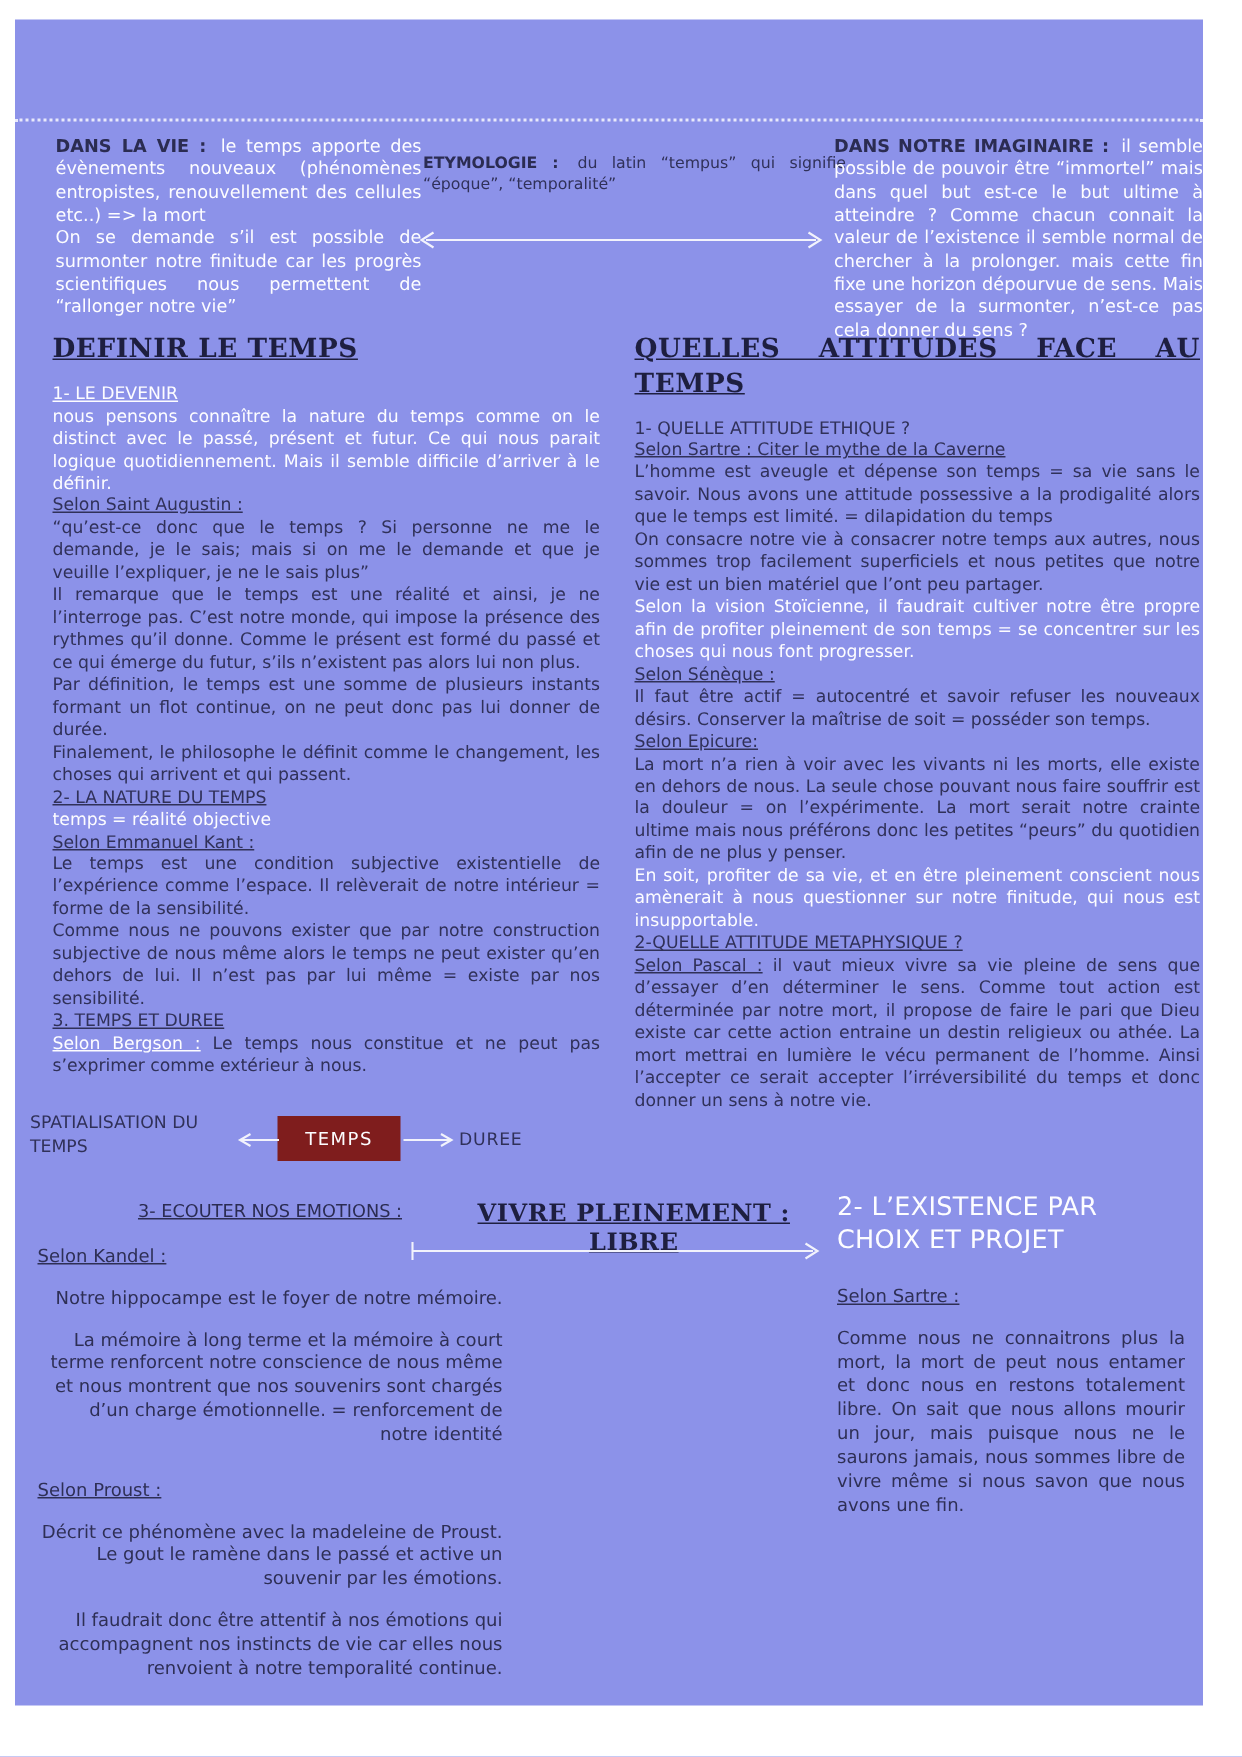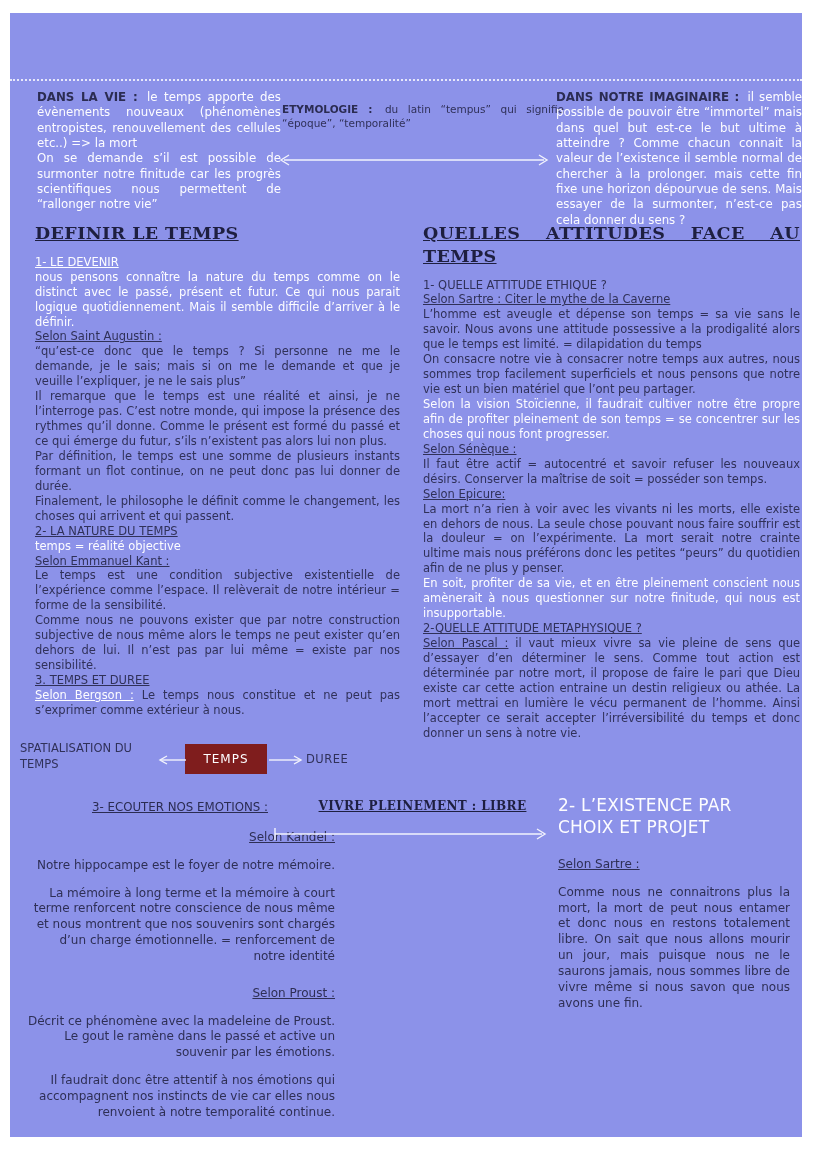--- a/index.html
+++ b/index.html
@@ -43,23 +43,23 @@
   .arrow-svg{position:absolute;z-index:1;}
   .diag-label-left{left:10px;top:728px;width:140px;text-align:left;font-size:11.5px;line-height:1.35;color:#303159;}
   .temps-box{
     left:175px;top:731px;width:82px;height:30px;background:#7f1d1d;
     display:flex;align-items:center;justify-content:center;color:#fdfdff;
     font-size:12px;letter-spacing:1px;
   }
   .duree-label{left:296px;top:739px;font-size:11.5px;letter-spacing:.5px;color:#303159;}
   .emotions-head{left:15px;top:787px;width:310px;text-align:center;font-size:11.8px;color:#2b2c52;}
   .bottom-left{left:15px;top:817px;width:310px;font-size:12px;line-height:1.32;color:#2e2f55;text-align:right;}
-  .bottom-left .shead{text-align:right;margin:21px 0 2px 0;}
+  .bottom-left .shead{text-align:left;margin:21px 0 2px 0;}
   .vivre-head{left:290px;top:786px;width:245px;text-align:center;}
-  .vivre-head h2{font-size:12px;margin:0;}
+  .vivre-head h2{font-size:16px;margin:0;}
   .bottom-right{left:548px;top:781px;width:232px;font-size:12px;line-height:1.32;}
   .bottom-right .sec1{color:#fdfdff;font-size:17px;letter-spacing:.2px;}
   .bottom-right .shead{margin:18px 0 2px 0;color:#2e2f55;}
   .bottom-right .body{color:#2e2f55;text-align:justify;}
 </style>
 </head>
 <body>
 
 <div class="card">
 
@@ -113,21 +113,21 @@
       <span class="w u">Selon Bergson :</span>
       <span>Le temps nous constitue et ne peut pas s’exprimer comme extérieur à nous.</span>
     </p>
   </div>
 
   <div class="abs t col-right">
     <h2>QUELLES ATTITUDES FACE AU TEMPS</h2>
     <p>1- QUELLE ATTITUDE ETHIQUE ?</p>
     <p class="mt u">Selon Sartre : Citer le mythe de la Caverne</p>
     <p>L’homme est aveugle et dépense son temps = sa vie sans le savoir. Nous avons une attitude possessive a la prodigalité alors que le temps est limité. = dilapidation du temps</p>
-    <p>On consacre notre vie à consacrer notre temps aux autres, nous sommes trop facilement superficiels et nous pensons que notre vie est un bien matériel que l’ont peu partager.</p>
+    <p>On consacre notre vie à consacrer notre temps aux autres, nous sommes trop facilement superficiels et nous petites que notre vie est un bien matériel que l’ont peu partager.</p>
     <p class="mt w">Selon la vision Stoïcienne, il faudrait cultiver notre être propre afin de profiter pleinement de son temps = se concentrer sur les choses qui nous font progresser.</p>
     <p class="mt u">Selon Sénèque :</p>
     <p>Il faut être actif = autocentré et savoir refuser les nouveaux désirs. Conserver la maîtrise de soit = posséder son temps.</p>
     <p class="mt u">Selon Epicure:</p>
     <p>La mort n’a rien à voir avec les vivants ni les morts, elle existe en dehors de nous. La seule chose pouvant nous faire souffrir est la douleur = on l’expérimente. La mort serait notre crainte ultime mais nous préférons donc les petites “peurs” du quotidien afin de ne plus y penser.</p>
     <p class="mt w">En soit, profiter de sa vie, et en être pleinement conscient nous amènerait à nous questionner sur notre finitude, qui nous est insupportable.</p>
     <p class="mt u">2-QUELLE ATTITUDE METAPHYSIQUE ?</p>
     <p class="mt">
       <span class="u">Selon Pascal :</span>
       <span>il vaut mieux vivre sa vie pleine de sens que d’essayer d’en déterminer le sens. Comme tout action est déterminée par notre mort, il propose de faire le pari que Dieu existe car cette action entraine un destin religieux ou athée. La mort mettrai en lumière le vécu permanent de l’homme. Ainsi l’accepter ce serait accepter l’irréversibilité du temps et donc donner un sens à notre vie.</span>

